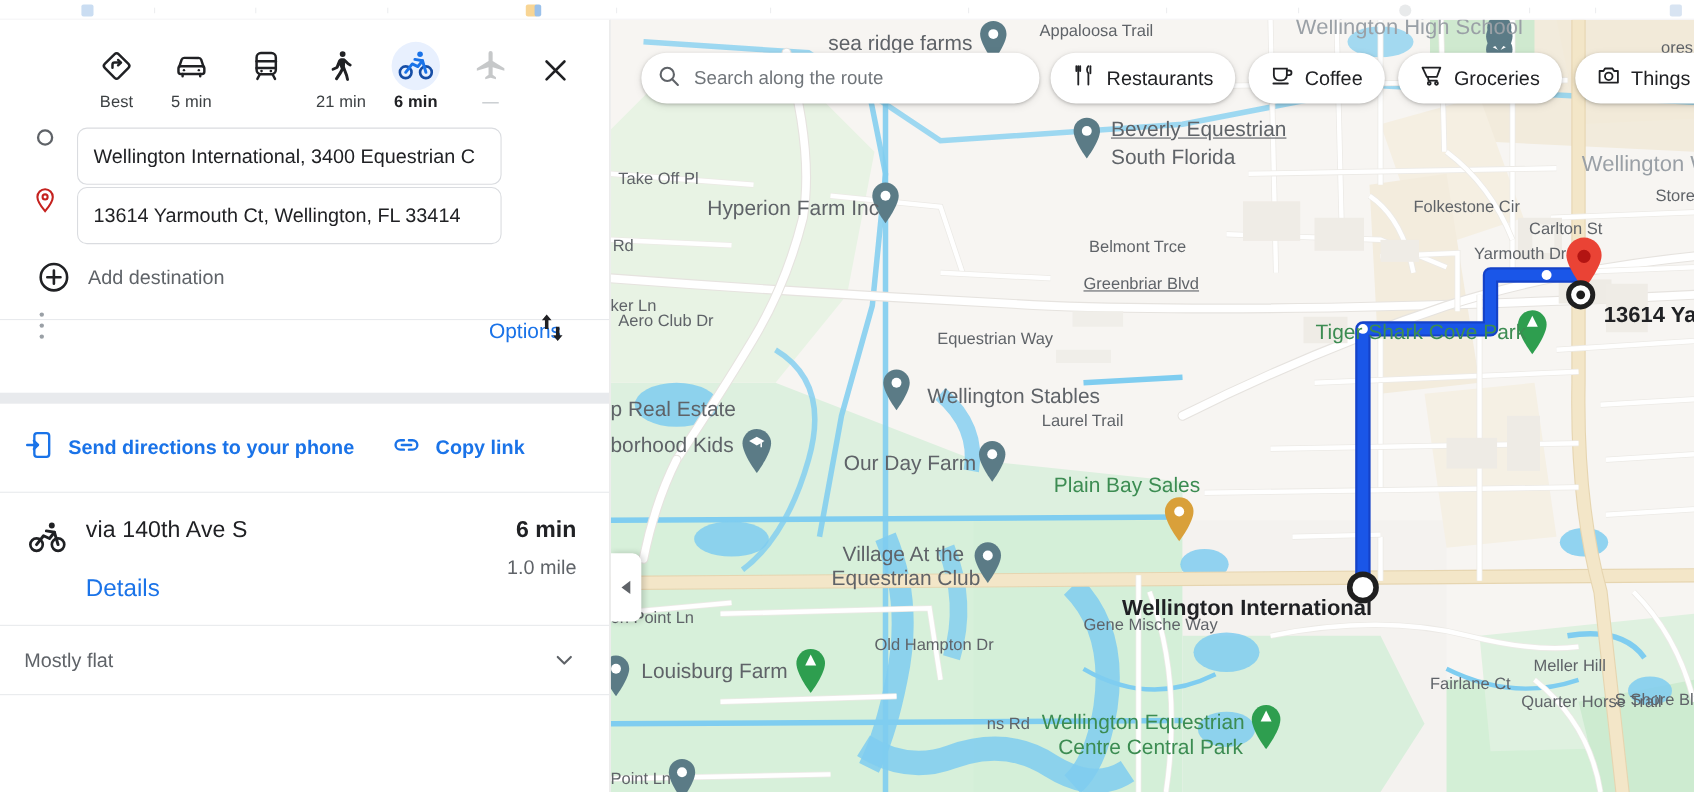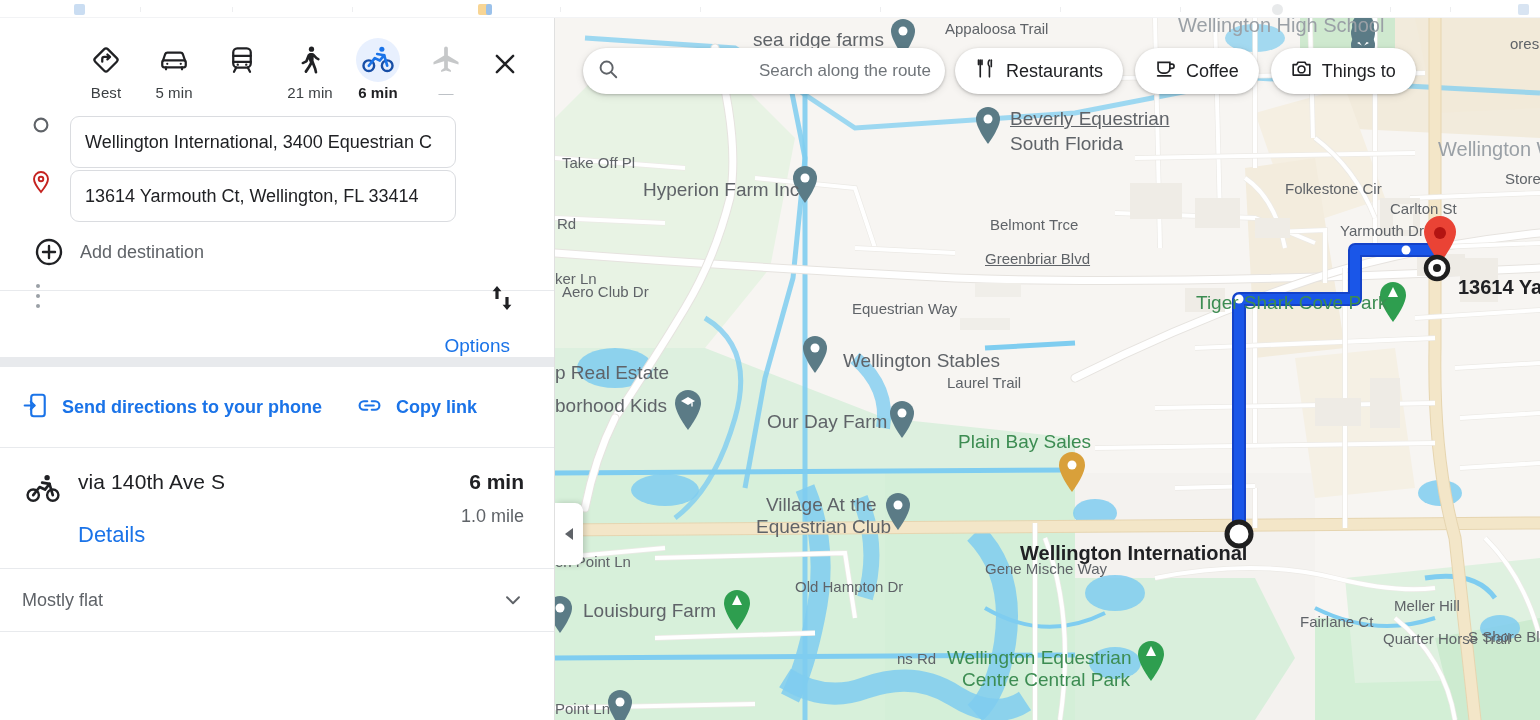--- a/index.html
+++ b/index.html
@@ -45,21 +45,20 @@
     width: 362px; height: 46px;
     background: #fff; border-radius: 24px;
     box-shadow: 0 1px 3px rgba(0,0,0,.22), 0 2px 8px rgba(0,0,0,.10);
     display: flex; align-items: center; padding: 0 14px; gap: 12px;
     z-index: 40;
   }
   .map-search .sinput {
     border: none; outline: none; font-size: 17px; color: #5f6368;
     background: transparent; width: 100%;
     font-family: "Liberation Sans", sans-serif;
-    text-align: right;
   }
   .map-search .sinput::placeholder { color: #70757a; }
 
   .chips { position: absolute; left: 955px; top: 48px; display: flex; gap: 12px; z-index: 40; }
   .chip {
     height: 46px; background: #fff; border-radius: 24px;
     box-shadow: 0 1px 3px rgba(0,0,0,.22), 0 2px 8px rgba(0,0,0,.10);
     display: flex; align-items: center; gap: 10px; padding: 0 20px;
     font-size: 18px; color: #202124; white-space: nowrap;
     cursor: pointer;
@@ -141,21 +140,21 @@
   .add-dest {
     display: flex; align-items: center; height: 56px; padding-left: 20px; cursor: pointer;
   }
   .add-dest .plus-wrap { width: 58px; display:flex; align-items:center; justify-content:center; }
   .add-dest .txt { font-size: 18px; color: #5f6368; margin-left: 2px; }
 
   .divider { height: 1px; background: #e8eaed; }
   .thick-sep { height: 10px; background: #e8eaed; }
 
   .options-row {
-    height: 66px; display: flex; align-items: flex-end; justify-content: flex-end;
+    height: 66px; display: flex; align-items: flex-start; justify-content: flex-end;
     padding-right: 44px;
   }
   .options-row .opt {
     color: #1a73e8; font-size: 19px; font-weight: 500; cursor: pointer;
   }
 
   .share-row {
     height: 80px; display: flex; align-items: center; gap: 34px; padding-left: 22px;
   }
   .share-item { display: flex; align-items: center; gap: 13px; cursor: pointer; }
@@ -529,20 +528,31 @@
         <svg width="21" height="21" viewBox="0 0 24 24" fill="none" stroke="#202124" stroke-width="1.9" stroke-linecap="round">
           <path d="M3.5 5 H17 V12 a5.2 5.2 0 0 1 -5.2 5.2 H8.7 A5.2 5.2 0 0 1 3.5 12 Z"></path>
           <path d="M17 7 h2.4 a2.4 2.4 0 0 1 0 4.8 H17"></path>
           <path d="M3 20.5 H18"></path>
         </svg>
       </span>
       <span>Coffee</span>
     </div>
     <div class="chip">
       <span>
+        <svg width="21" height="21" viewBox="0 0 24 24" fill="none" stroke="#202124" stroke-width="1.9" stroke-linecap="round" stroke-linejoin="round">
+          <path d="M2.5 4 H21 L17.5 13.5 H7 Z"></path>
+          <path d="M8 13.5 L8.8 17.5 H17.5"></path>
+          <circle cx="9.5" cy="20.3" r="1.5"></circle>
+            <circle cx="17" cy="20.3" r="1.5"></circle>
+        </svg>
+      </span>
+      <span>Groceries</span>
+    </div>
+    <div class="chip">
+      <span>
         <svg width="21" height="21" viewBox="0 0 24 24" fill="none" stroke="#202124" stroke-width="1.9" stroke-linejoin="round">
           <path d="M2.5 7.5 h4 l1.6 -2.6 h7.8 L17.5 7.5 h4 v12 h-19 Z"></path>
           <circle cx="12" cy="13" r="3.9"></circle>
         </svg>
       </span>
       <span>Things to</span>
     </div>
   </div>
 
   <div class="collapse-tab">

